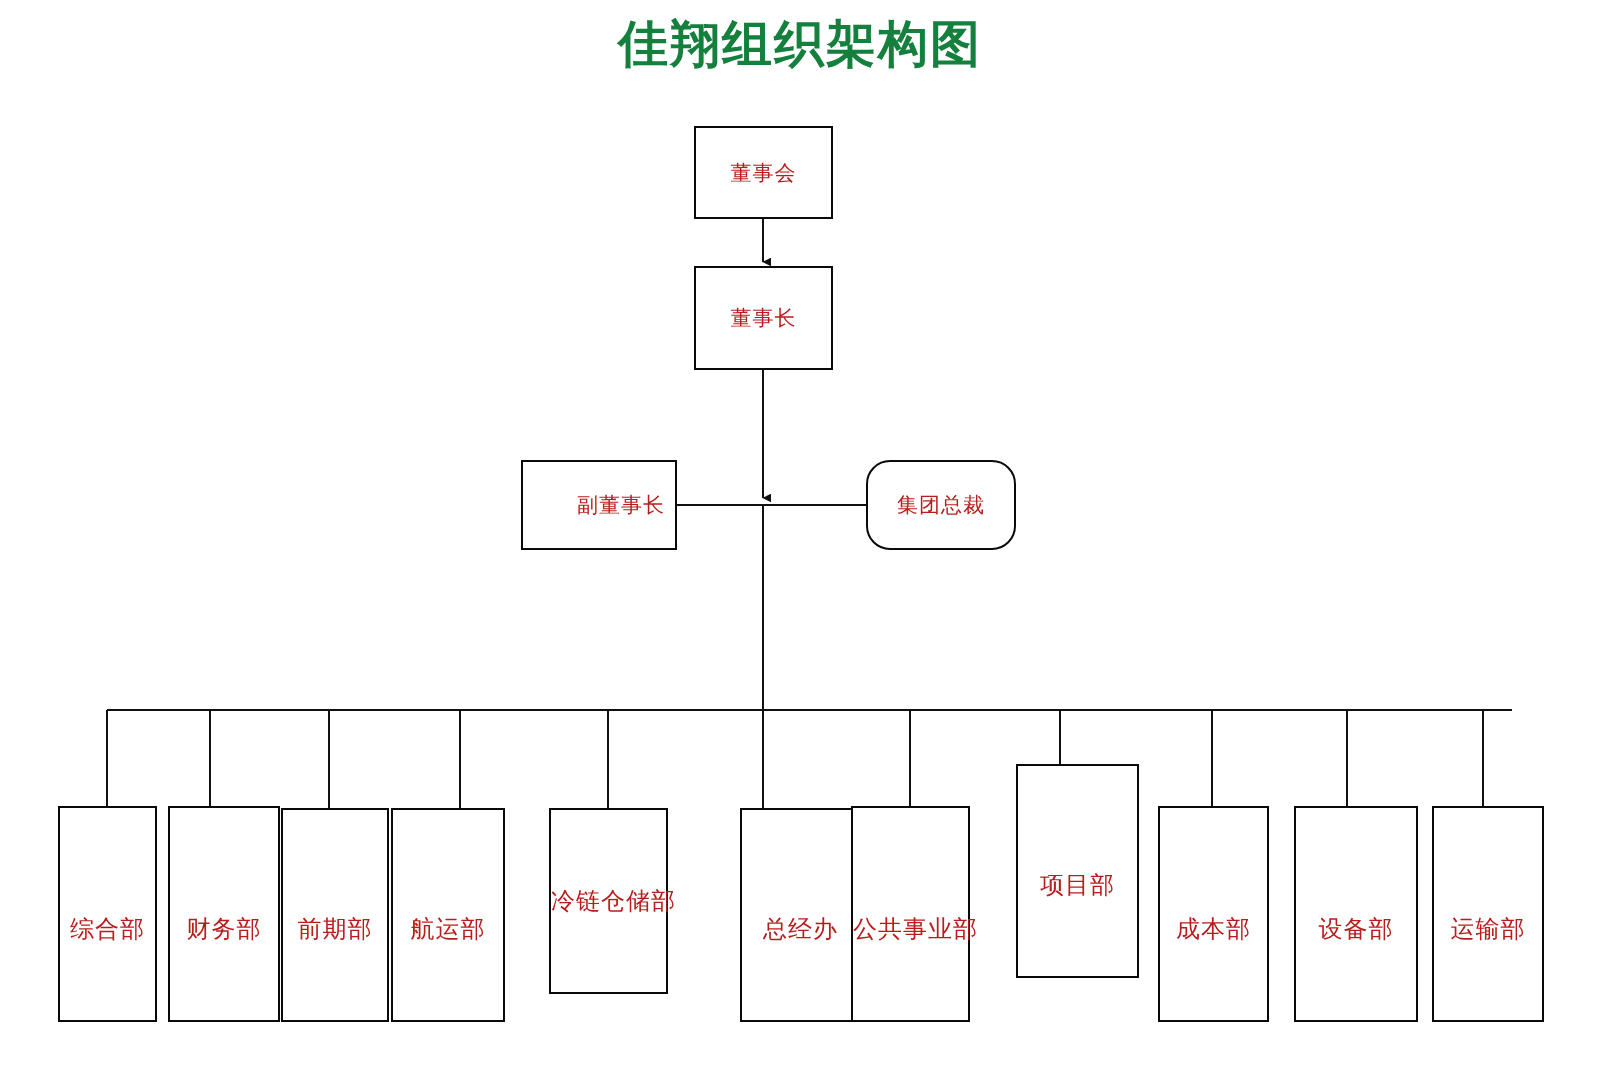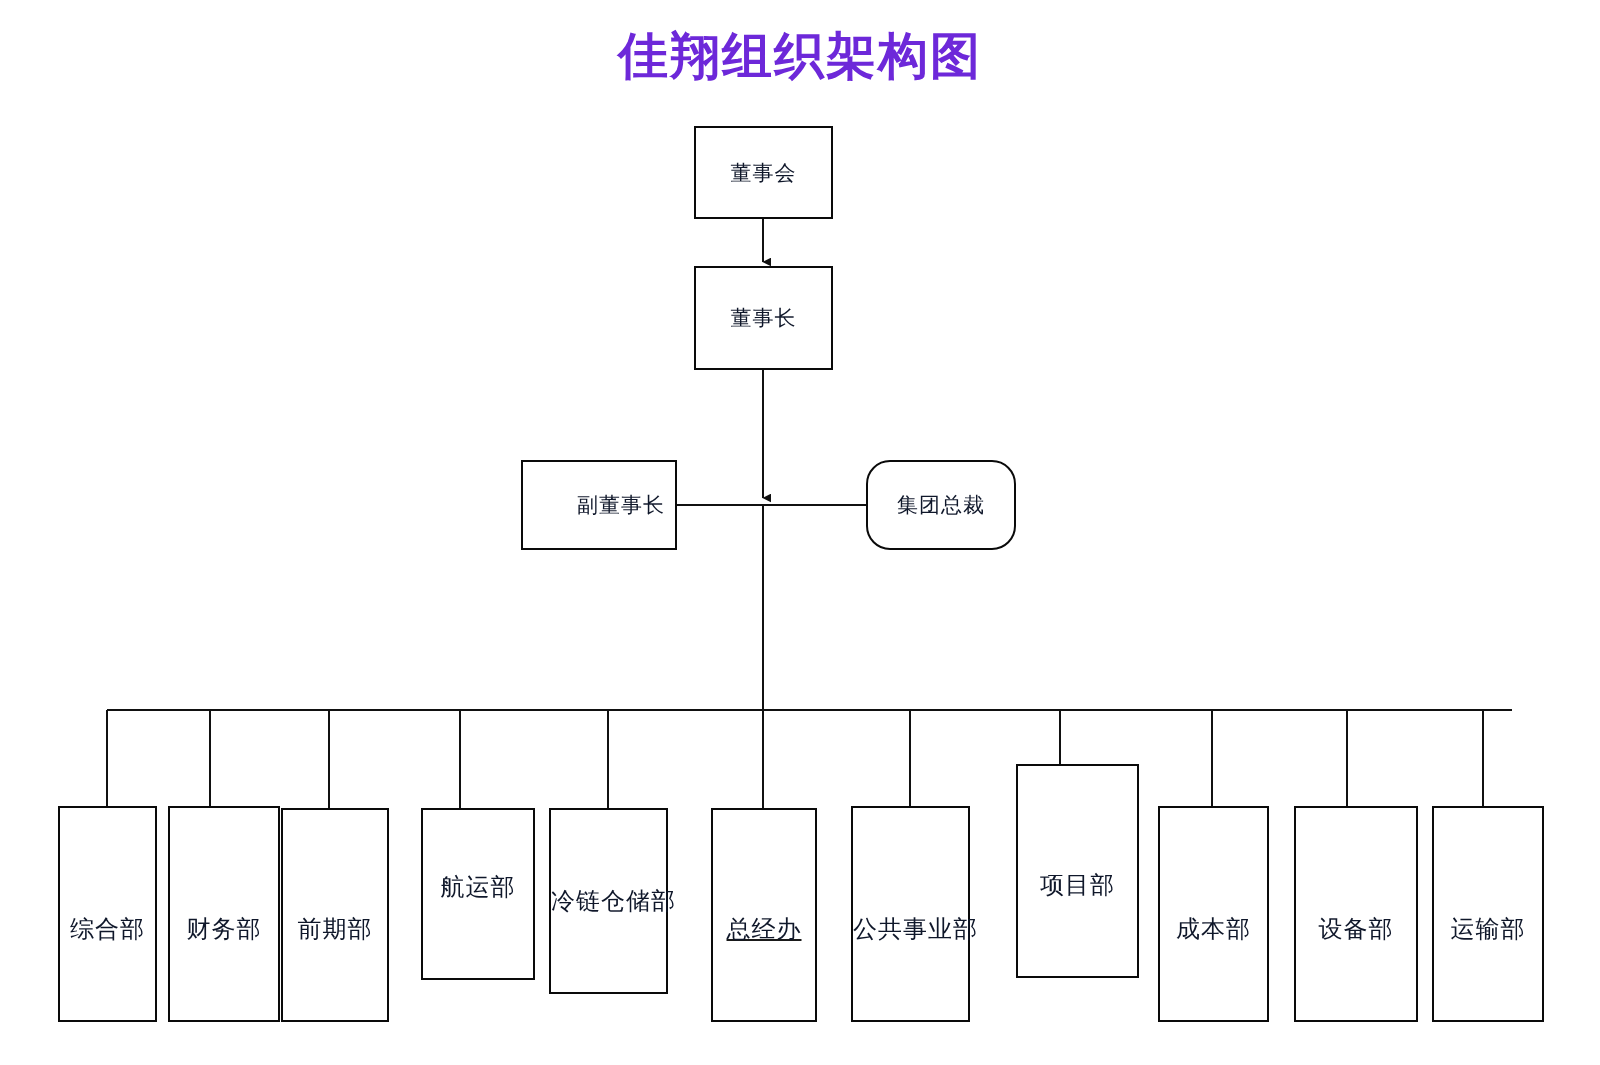--- a/index.html
+++ b/index.html
@@ -21,29 +21,29 @@
     left: 0;
     top: 0;
     width: 1600px;
     height: 1065px;
   }
 
   
   .chart-title {
     position: absolute;
     left: 0;
-    top: 26px;
+    top: 14px;
     width: 1600px;
     text-align: center;
     font-family: "Liberation Serif", "DejaVu Serif", serif;
     font-size: 50px;
     font-weight: bold;
     letter-spacing: 2px;
     line-height: 60px;
-    color: #6d28d9;
+    color: #15803d;
     white-space: nowrap;
   }
 
   
   #connectors {
     position: absolute;
     left: 0;
     top: 0;
     width: 1600px;
     height: 1065px;
@@ -58,21 +58,21 @@
     border: 2px solid #0a0a0a;
     display: flex;
     align-items: center;
     justify-content: center;
     z-index: 2;
   }
   .node .node-label {
     font-family: "Liberation Serif", "DejaVu Serif", serif;
     font-size: 21px;
     line-height: 26px;
-    color: #0f172a;
+    color: #b91c1c;
     letter-spacing: 1px;
     white-space: nowrap;
     text-align: center;
   }
 
   
   .node.tier-exec .node-label { font-size: 21px; }
 
   
   .node.tier-dept {
@@ -146,29 +146,29 @@
   </div>
 
   <div class="node tier-dept" style="left:168px; top:806px; width:112px; height:216px;">
     <span class="node-label">财务部</span>
   </div>
 
   <div class="node tier-dept" style="left:281px; top:808px; width:108px; height:214px;">
     <span class="node-label">前期部</span>
   </div>
 
-  <div class="node tier-dept" style="left:421px; top:808px; width:114px; height:172px;">
+  <div class="node tier-dept" style="left:391px; top:808px; width:114px; height:214px;">
     <span class="node-label">航运部</span>
   </div>
 
   <div class="node tier-dept" style="left:549px; top:808px; width:119px; height:186px;">
     <span class="node-label">冷链仓储部</span>
   </div>
 
-  <div class="node tier-dept" style="left:711px; top:808px; width:106px; height:214px;text-decoration:underline;">
+  <div class="node tier-dept" style="left:740px; top:808px; width:121px; height:214px;">
     <span class="node-label">总经办</span>
   </div>
 
   <div class="node tier-dept" style="left:851px; top:806px; width:119px; height:216px;">
     <span class="node-label">公共事业部</span>
   </div>
 
   <div class="node tier-dept" style="left:1016px; top:764px; width:123px; height:214px;">
     <span class="node-label">项目部</span>
   </div>

